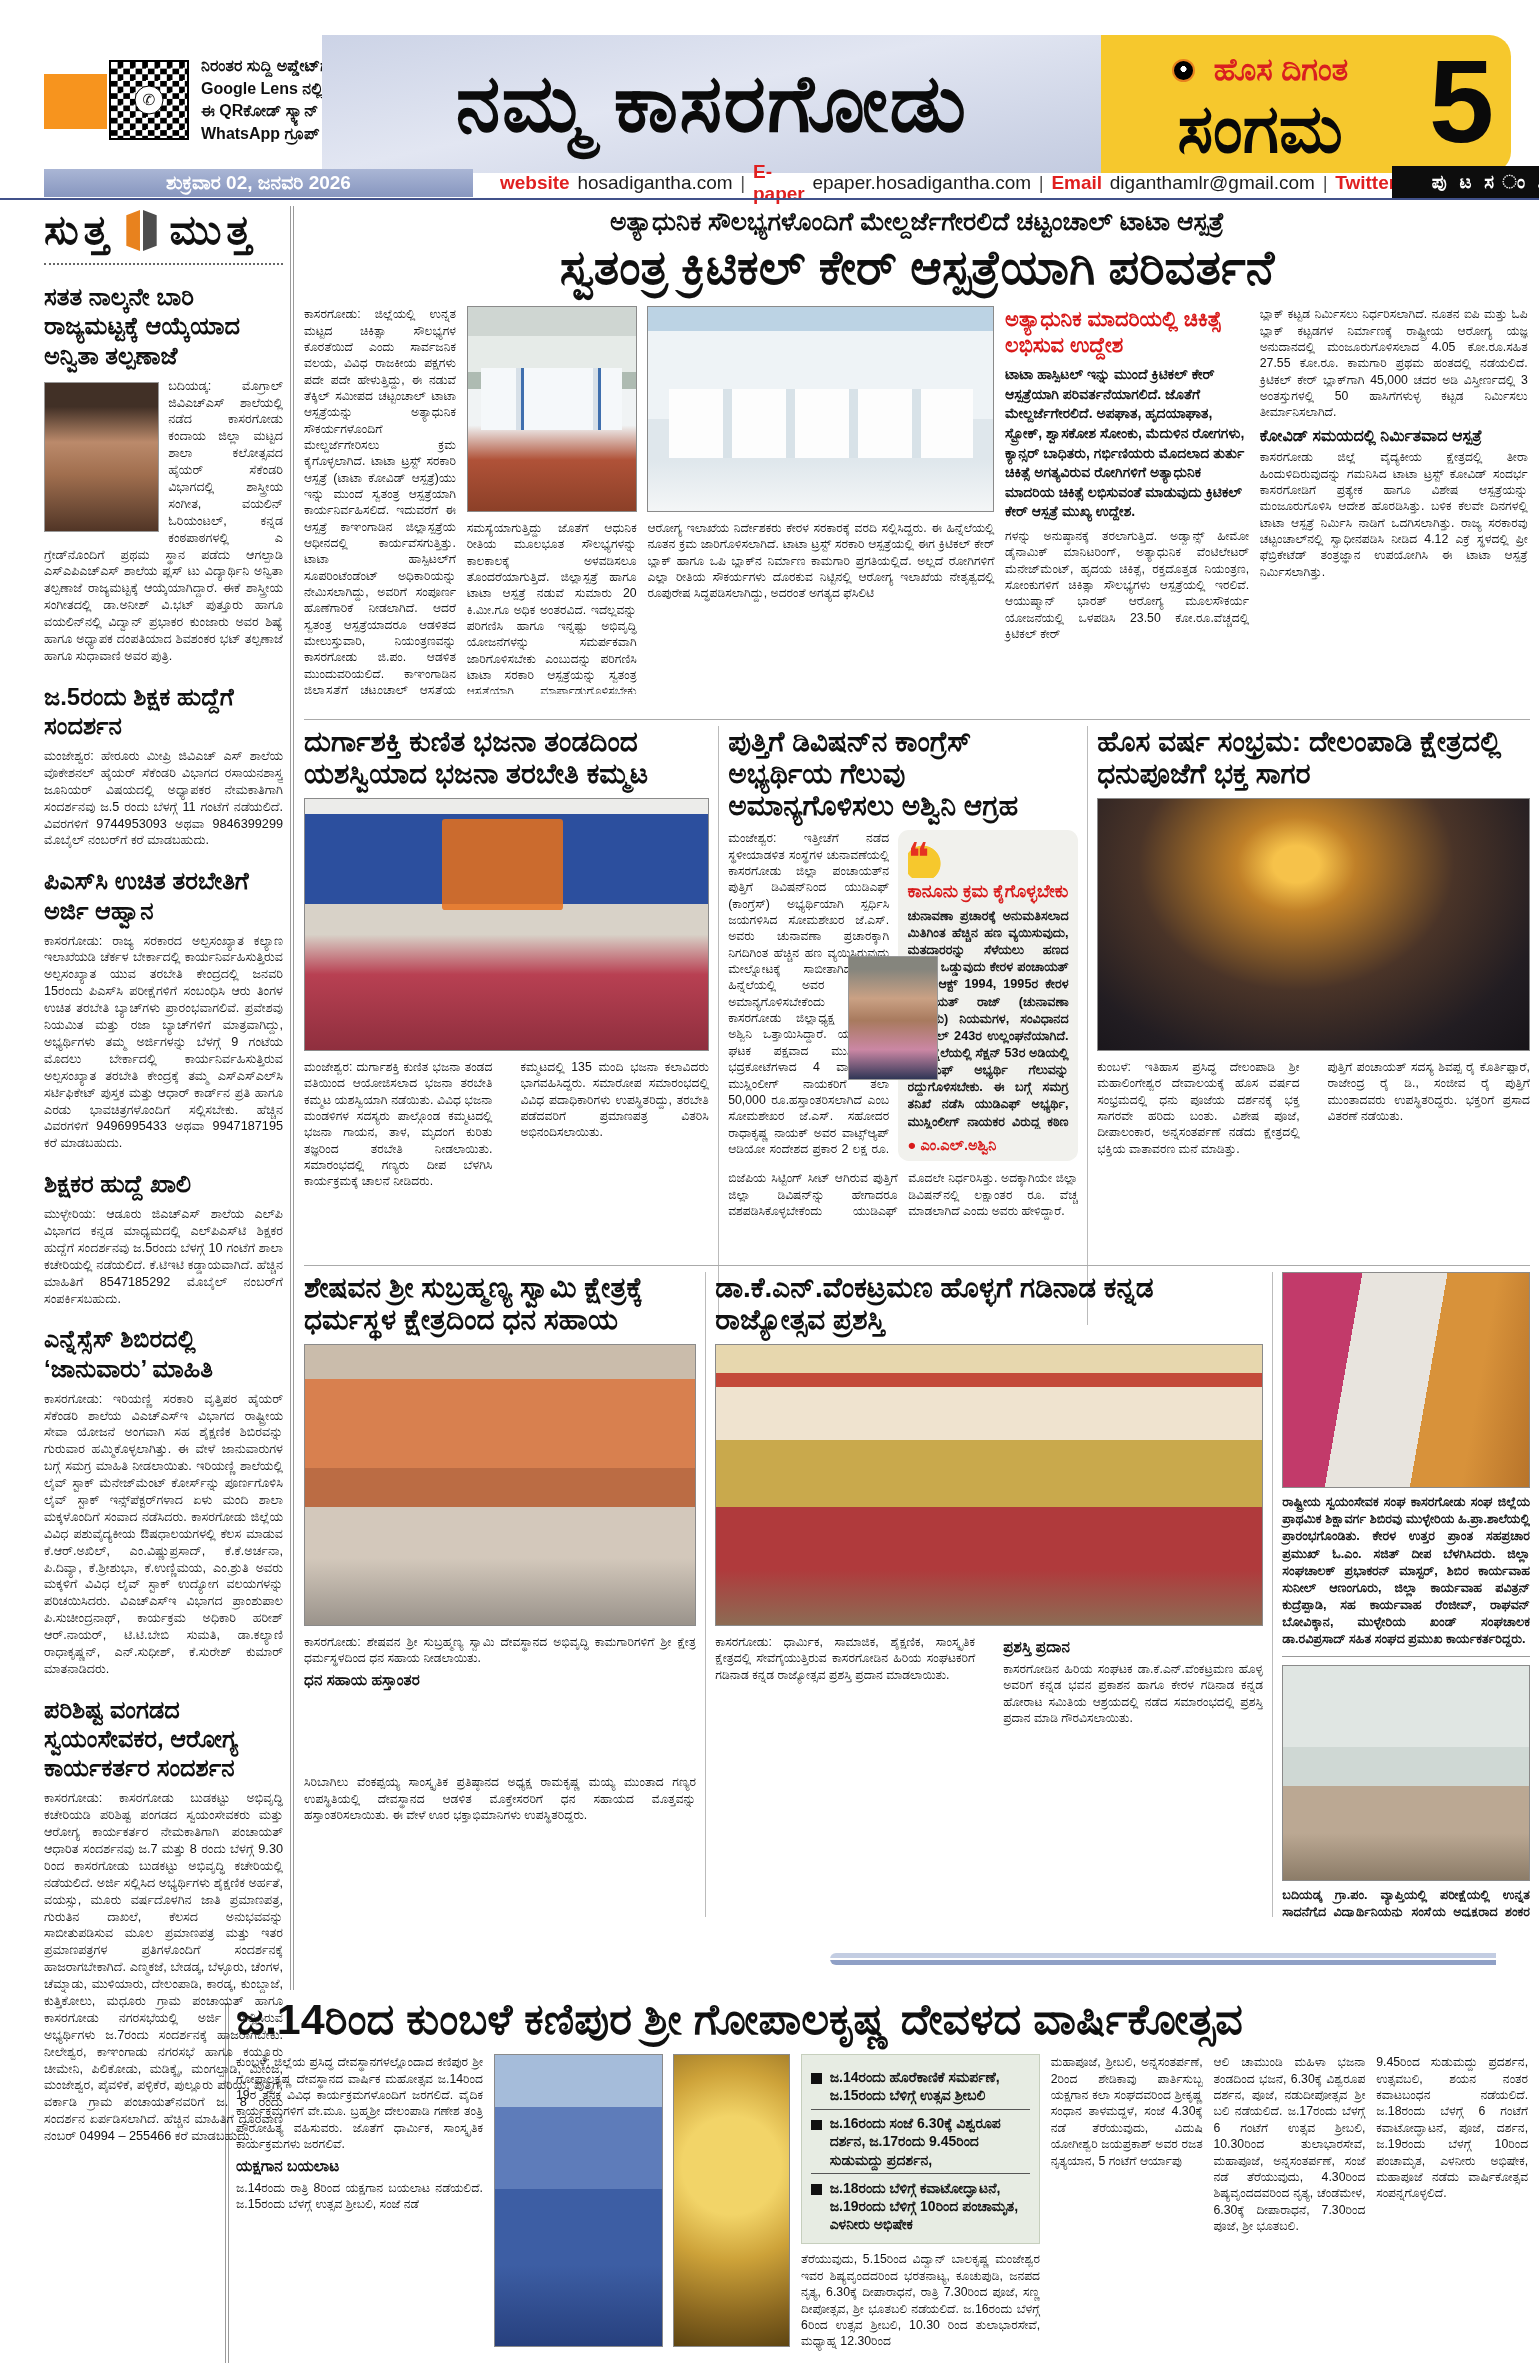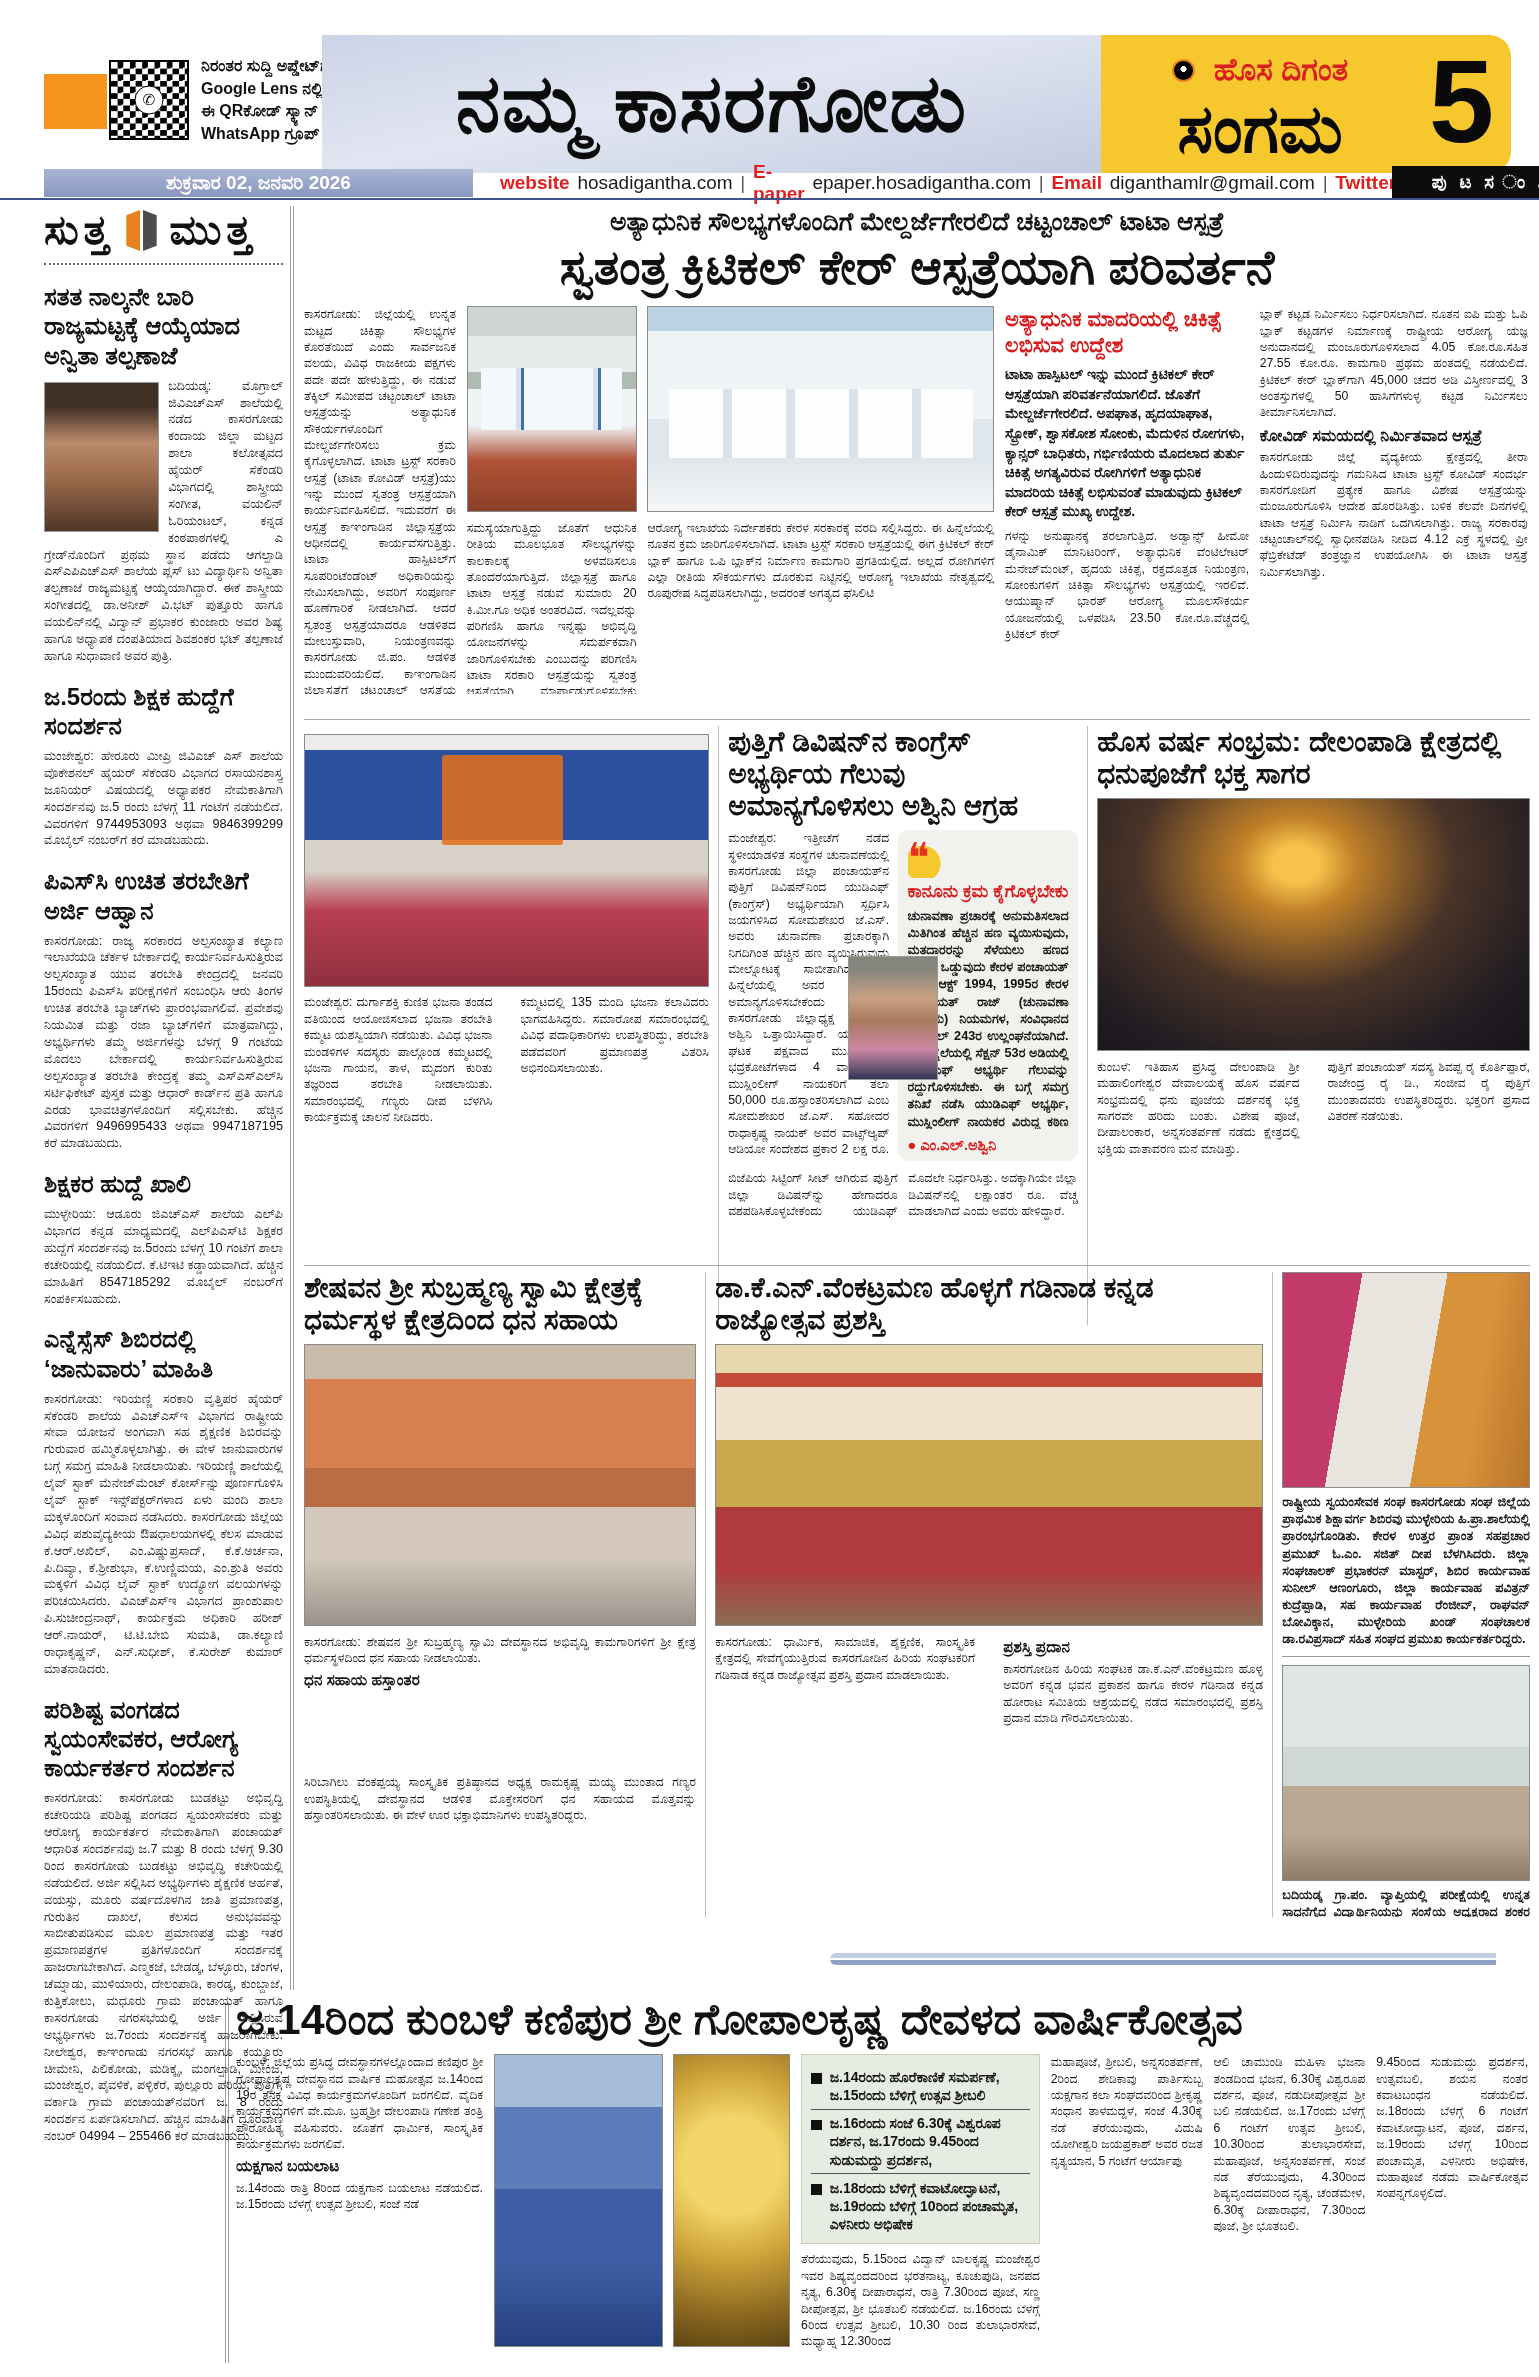--- a/index.html
+++ b/index.html
@@ -239,20 +239,21 @@
       <div class="cA4">
         <div class="body-t">ಬ್ಲಾಕ್ ಕಟ್ಟಡ ನಿರ್ಮಿಸಲು ನಿರ್ಧರಿಸಲಾಗಿದೆ. ನೂತನ ಐಪಿ ಮತ್ತು ಓಪಿ ಬ್ಲಾಕ್ ಕಟ್ಟಡಗಳ ನಿರ್ಮಾಣಕ್ಕೆ ರಾಷ್ಟ್ರೀಯ ಆರೋಗ್ಯ ಯಜ್ಞ ಅನುದಾನದಲ್ಲಿ ಮಂಜೂರುಗೊಳಿಸಲಾದ 4.05 ಕೋ.ರೂ.ಸಹಿತ 27.55 ಕೋ.ರೂ. ಕಾಮಗಾರಿ ಪ್ರಥಮ ಹಂತದಲ್ಲಿ ನಡೆಯಲಿದೆ. ಕ್ರಿಟಿಕಲ್ ಕೇರ್ ಬ್ಲಾಕ್‌ಗಾಗಿ 45,000 ಚದರ ಅಡಿ ವಿಸ್ತೀರ್ಣದಲ್ಲಿ 3 ಅಂತಸ್ತುಗಳಲ್ಲಿ 50 ಹಾಸಿಗೆಗಳುಳ್ಳ ಕಟ್ಟಡ ನಿರ್ಮಿಸಲು ತೀರ್ಮಾನಿಸಲಾಗಿದೆ.</div>
         <div class="cov-sub">ಕೋವಿಡ್ ಸಮಯದಲ್ಲಿ ನಿರ್ಮಿತವಾದ ಆಸ್ಪತ್ರೆ</div>
         <div class="body-t">ಕಾಸರಗೋಡು ಜಿಲ್ಲೆ ವೈದ್ಯಕೀಯ ಕ್ಷೇತ್ರದಲ್ಲಿ ತೀರಾ ಹಿಂದುಳಿದಿರುವುದನ್ನು ಗಮನಿಸಿದ ಟಾಟಾ ಟ್ರಸ್ಟ್ ಕೋವಿಡ್ ಸಂದರ್ಭ ಕಾಸರಗೋಡಿಗೆ ಪ್ರತ್ಯೇಕ ಹಾಗೂ ವಿಶೇಷ ಆಸ್ಪತ್ರೆಯನ್ನು ಮಂಜೂರುಗೊಳಿಸಿ ಆದೇಶ ಹೊರಡಿಸಿತ್ತು. ಬಳಿಕ ಕೆಲವೇ ದಿನಗಳಲ್ಲಿ ಟಾಟಾ ಆಸ್ಪತ್ರೆ ನಿರ್ಮಿಸಿ ನಾಡಿಗೆ ಒದಗಿಸಲಾಗಿತ್ತು. ರಾಜ್ಯ ಸರಕಾರವು ಚಟ್ಟಂಚಾಲ್‌ನಲ್ಲಿ ಸ್ವಾಧೀನಪಡಿಸಿ ನೀಡಿದ 4.12 ಎಕ್ರೆ ಸ್ಥಳದಲ್ಲಿ ಪ್ರೀ ಫೆಬ್ರಿಕೇಟೆಡ್ ತಂತ್ರಜ್ಞಾನ ಉಪಯೋಗಿಸಿ ಈ ಟಾಟಾ ಆಸ್ಪತ್ರೆ ನಿರ್ಮಿಸಲಾಗಿತ್ತು.</div>
       </div>
     </div>
   </div>
 
   <div class="row2">
     <div class="st-b1">
+      <div class="st-head">ದುರ್ಗಾಶಕ್ತಿ ಕುಣಿತ ಭಜನಾ ತಂಡದಿಂದ ಯಶಸ್ವಿಯಾದ ಭಜನಾ ತರಬೇತಿ ಕಮ್ಮಟ</div>
       <div class="ph ph-bhajana"></div>
       <div class="twocol" style="height:276px;">
         <div class="body-t">ಮಂಜೇಶ್ವರ: ದುರ್ಗಾಶಕ್ತಿ ಕುಣಿತ ಭಜನಾ ತಂಡದ ವತಿಯಿಂದ ಆಯೋಜಿಸಲಾದ ಭಜನಾ ತರಬೇತಿ ಕಮ್ಮಟ ಯಶಸ್ವಿಯಾಗಿ ನಡೆಯಿತು. ವಿವಿಧ ಭಜನಾ ಮಂಡಳಿಗಳ ಸದಸ್ಯರು ಪಾಲ್ಗೊಂಡ ಕಮ್ಮಟದಲ್ಲಿ ಭಜನಾ ಗಾಯನ, ತಾಳ, ಮೃದಂಗ ಕುರಿತು ತಜ್ಞರಿಂದ ತರಬೇತಿ ನೀಡಲಾಯಿತು. ಸಮಾರಂಭದಲ್ಲಿ ಗಣ್ಯರು ದೀಪ ಬೆಳಗಿಸಿ ಕಾರ್ಯಕ್ರಮಕ್ಕೆ ಚಾಲನೆ ನೀಡಿದರು.</div>
         <div class="body-t">ಕಮ್ಮಟದಲ್ಲಿ 135 ಮಂದಿ ಭಜನಾ ಕಲಾವಿದರು ಭಾಗವಹಿಸಿದ್ದರು. ಸಮಾರೋಪ ಸಮಾರಂಭದಲ್ಲಿ ವಿವಿಧ ಪದಾಧಿಕಾರಿಗಳು ಉಪಸ್ಥಿತರಿದ್ದು, ತರಬೇತಿ ಪಡೆದವರಿಗೆ ಪ್ರಮಾಣಪತ್ರ ವಿತರಿಸಿ ಅಭಿನಂದಿಸಲಾಯಿತು.</div>
       </div>
     </div>
     <div class="st-b2">
       <div class="st-head">ಪುತ್ತಿಗೆ ಡಿವಿಷನ್‌ನ ಕಾಂಗ್ರೆಸ್ ಅಭ್ಯರ್ಥಿಯ ಗೆಲುವು ಅಮಾನ್ಯಗೊಳಿಸಲು ಅಶ್ವಿನಿ ಆಗ್ರಹ</div>
       <div class="b2top">
         <div class="b2lead body-t" style="height:330px; overflow:hidden;">ಮಂಜೇಶ್ವರ: ಇತ್ತೀಚೆಗೆ ನಡೆದ ಸ್ಥಳೀಯಾಡಳಿತ ಸಂಸ್ಥೆಗಳ ಚುನಾವಣೆಯಲ್ಲಿ ಕಾಸರಗೋಡು ಜಿಲ್ಲಾ ಪಂಚಾಯತ್‌ನ ಪುತ್ತಿಗೆ ಡಿವಿಷನ್‌ನಿಂದ ಯುಡಿಎಫ್ (ಕಾಂಗ್ರೆಸ್) ಅಭ್ಯರ್ಥಿಯಾಗಿ ಸ್ಪರ್ಧಿಸಿ ಜಯಗಳಿಸಿದ ಸೋಮಶೇಖರ ಜೆ.ಎಸ್. ಅವರು ಚುನಾವಣಾ ಪ್ರಚಾರಕ್ಕಾಗಿ ನಿಗದಿಗಿಂತ ಹೆಚ್ಚಿನ ಹಣ ವ್ಯಯಿಸಿರುವುದು ಮೇಲ್ನೋಟಕ್ಕೆ ಸಾಬೀತಾಗಿದೆ. ಈ ಹಿನ್ನೆಲೆಯಲ್ಲಿ ಅವರ ಗೆಲುವನ್ನು ಅಮಾನ್ಯಗೊಳಿಸಬೇಕೆಂದು ಬಿಜೆಪಿ ಕಾಸರಗೋಡು ಜಿಲ್ಲಾಧ್ಯಕ್ಷ ಎಂ.ಎಲ್. ಅಶ್ವಿನಿ ಒತ್ತಾಯಿಸಿದ್ದಾರೆ. ಯುಡಿಎಫ್‌ನ ಘಟಕ ಪಕ್ಷವಾದ ಮುಸ್ಲಿಂಲೀಗ್‌ನ ಭದ್ರಕೋಟೆಗಳಾದ 4 ವಾರ್ಡ್‌ಗಳಲ್ಲಿ ಮುಸ್ಲಿಂಲೀಗ್ ನಾಯಕರಿಗೆ ತಲಾ 50,000 ರೂ.ಹಸ್ತಾಂತರಿಸಲಾಗಿದೆ ಎಂಬ ಸೋಮಶೇಖರ ಜೆ.ಎಸ್. ಸಹೋದರ ರಾಧಾಕೃಷ್ಣ ನಾಯಕ್ ಅವರ ವಾಟ್ಸ್ಆ್ಯಪ್ ಆಡಿಯೋ ಸಂದೇಶದ ಪ್ರಕಾರ 2 ಲಕ್ಷ ರೂ. ವೆಚ್ಚ ಮಾಡಲಾಗಿದೆ. ಜಿಲ್ಲಾ ಪಂಚಾಯತ್ ಅಭ್ಯರ್ಥಿಯೊಬ್ಬರು ವ್ಯಯಿಸಬಹುದಾದ ಗರಿಷ್ಠ ಮೊತ್ತ 1.50 ಲಕ್ಷ ರೂಪಾಯಿ ಆಗಿದ್ದು ಕೇವಲ ನಾಲ್ಕು ವಾರ್ಡ್‌ಗಳ ಚುನಾವಣಾ ವೆಚ್ಚವೇ ಈ ಮಿತಿಯನ್ನು ಮೀರಿದೆ ಎಂಬದನ್ನು ಅವರು ಉಲ್ಲೇಖಿಸಿದ್ದಾರೆ.</div>

